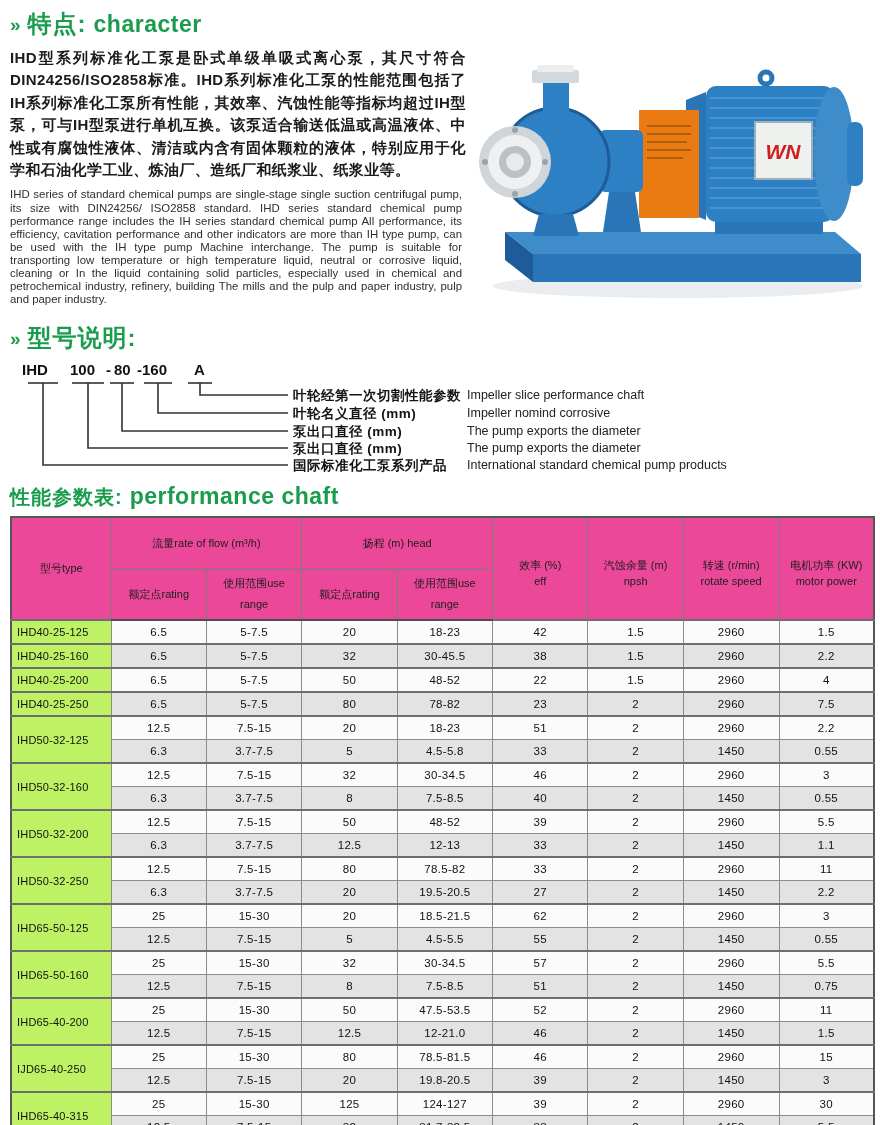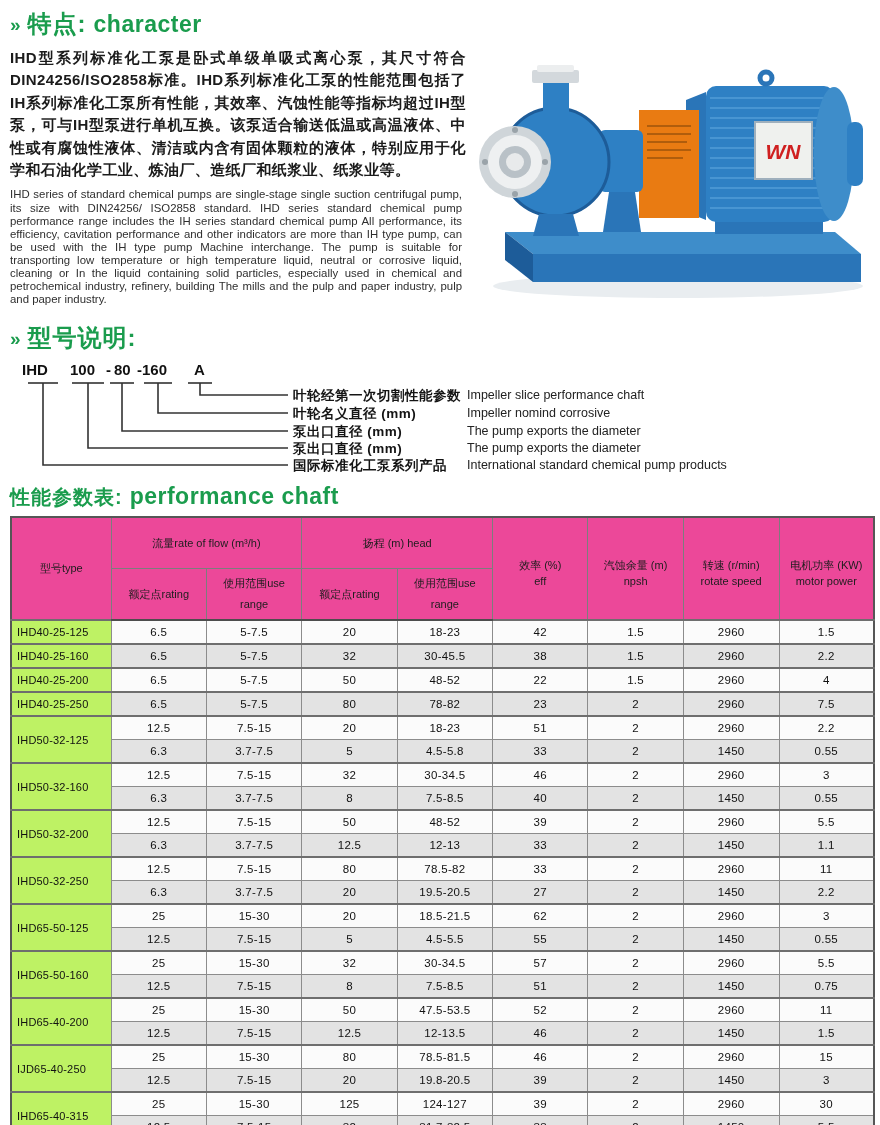--- a/index.html
+++ b/index.html
@@ -422,21 +422,21 @@
             <td>47.5-53.5</td>
             <td>52</td>
             <td>2</td>
             <td>2960</td>
             <td>11</td>
           </tr>
           <tr class="row-gray">
             <td>12.5</td>
             <td>7.5-15</td>
             <td>12.5</td>
-            <td>12-13.5</td>
+            <td>12-21.0</td>
             <td>46</td>
             <td>2</td>
             <td>1450</td>
             <td>1.5</td>
           </tr>
           <tr class="row-white group-start">
             <td class="model-cell" rowspan="2">IJD65-40-250</td>
             <td>25</td>
             <td>15-30</td>
             <td>80</td>

